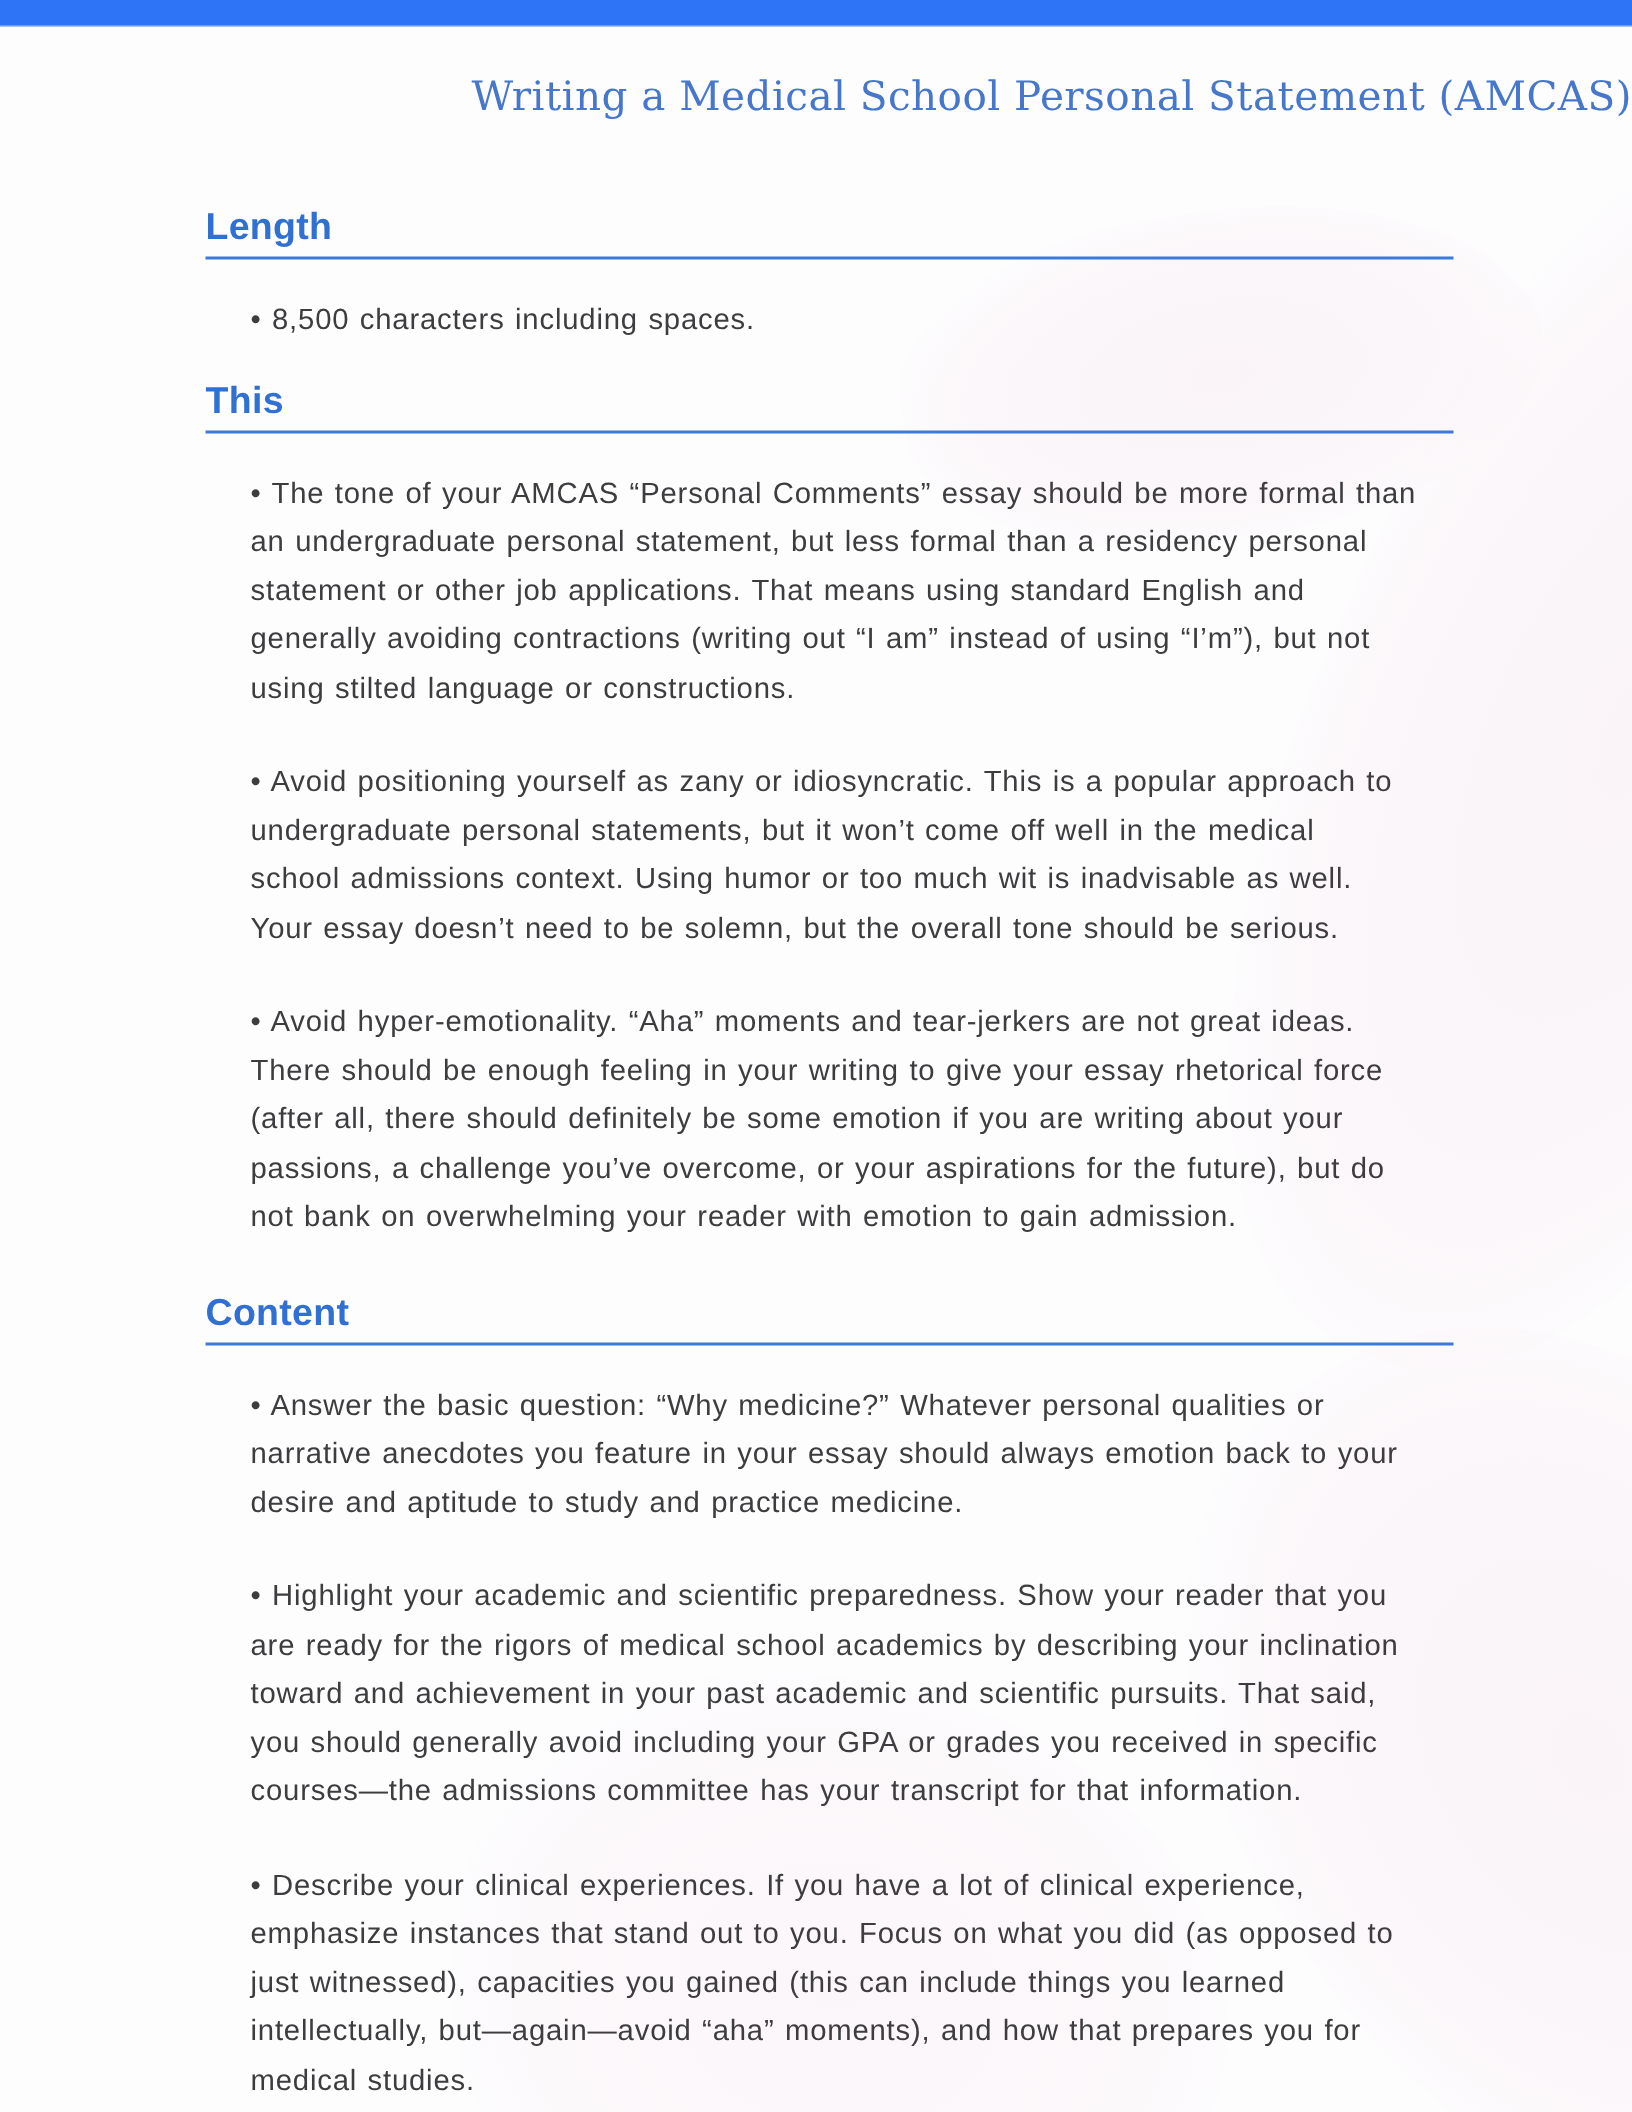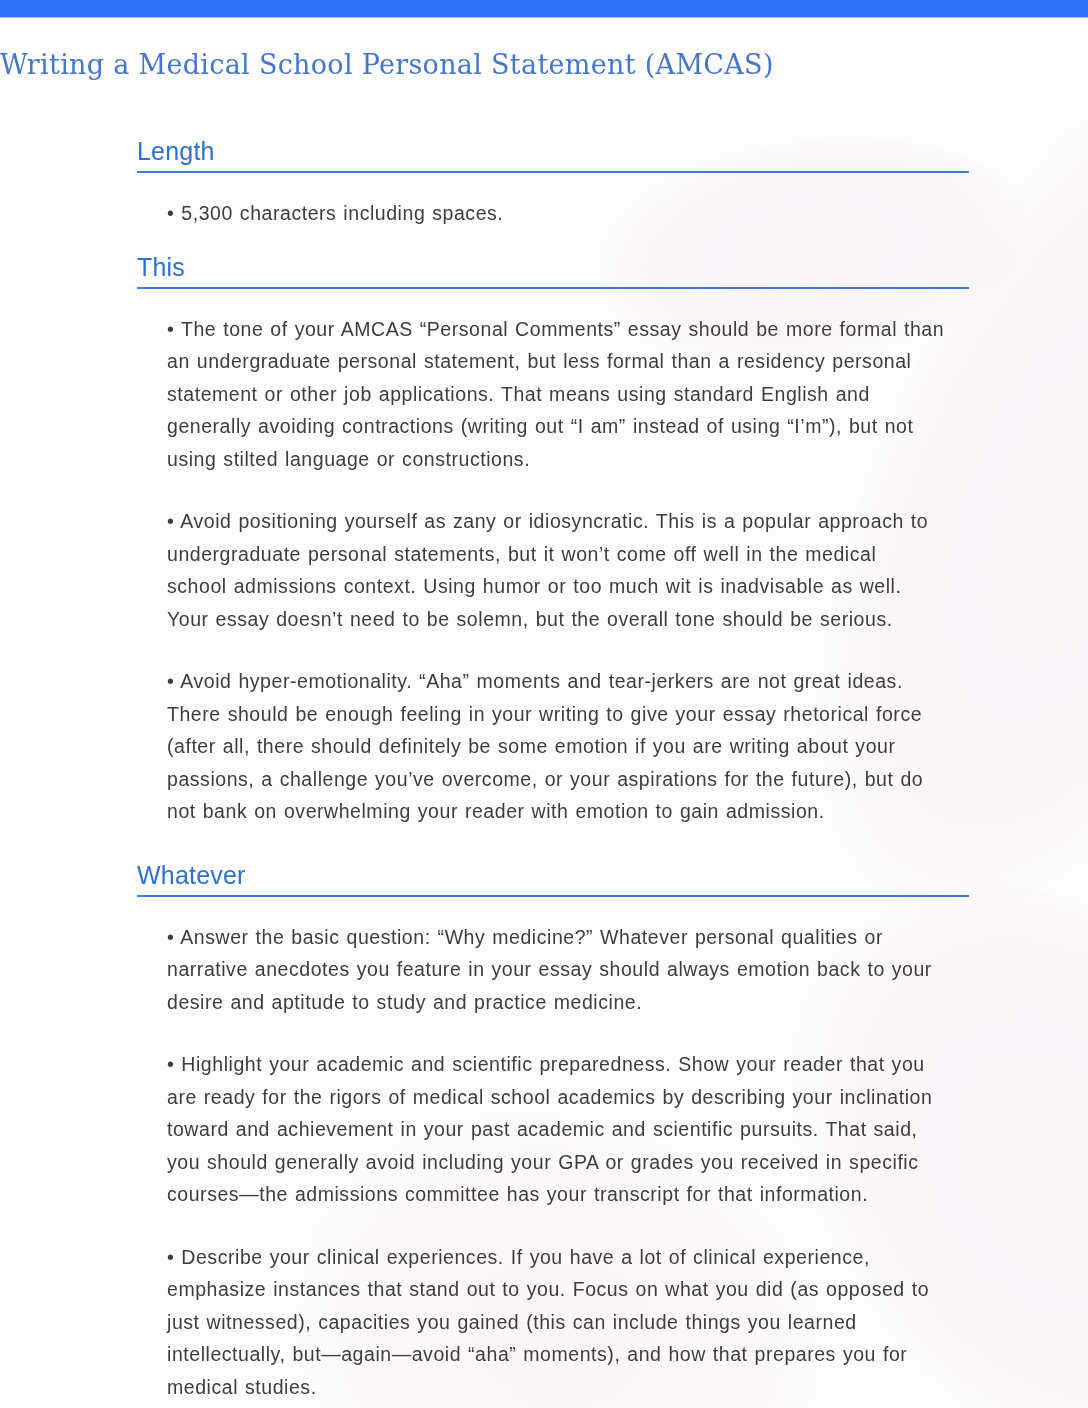--- a/index.html
+++ b/index.html
@@ -38,30 +38,31 @@
   .wm2 { left: 880px; top: 40px;  width: 420px; height: 900px; transform: rotate(24deg); }
   .wm3 { left: 830px; top: 860px; width: 460px; height: 620px; transform: rotate(-32deg); }
   .wm4 { left: 300px; top: 1120px; width: 520px; height: 420px; transform: rotate(8deg); opacity: 0.4; }
 
   .content {
     position: relative;
     z-index: 1;
   }
   .doc-title {
     margin: 30px 0 0 0;
-    text-align: left;
+    text-align: right;
     font-family: "DejaVu Serif", serif;
     font-weight: 400;
     font-size: 27px;
     line-height: 34px;
     letter-spacing: 0.3px;
     color: #4677cb;
+    padding-left: 35px;
   }
   .section h2 {
-    font-weight: 400;
+    font-weight: 700;
     font-size: 25px;
     line-height: 30px;
     letter-spacing: 0.2px;
     color: #2f70d2;
     margin: 0 119px 0 137px;
     padding-bottom: 5px;
     border-bottom: 2px solid #3d7ad8;
   }
   .section-length h2  { margin-top: 54px; }
   .section-tone h2    { margin-top: 22px; }
@@ -89,21 +90,21 @@
   <div class="wm wm3"></div>
   <div class="wm wm4"></div>
 </div>
 
 <div class="content">
 
   <h1 class="doc-title">Writing a Medical School Personal Statement (AMCAS)</h1>
 
   <div class="section section-length">
     <h2>Length</h2>
-    <p class="para">• 5,300 characters including spaces.</p>
+    <p class="para">• 8,500 characters including spaces.</p>
   </div>
 
   <div class="section section-tone">
     <h2>This</h2>
     <p class="para">• The tone of your AMCAS “Personal Comments” essay should be more formal than
 an undergraduate personal statement, but less formal than a residency personal
 statement or other job applications. That means using standard English and
 generally avoiding contractions (writing out “I am” instead of using “I’m”), but not
 using stilted language or constructions.</p>
     <p class="para">• Avoid positioning yourself as zany or idiosyncratic. This is a popular approach to
@@ -111,21 +112,21 @@
 school admissions context. Using humor or too much wit is inadvisable as well.
 Your essay doesn’t need to be solemn, but the overall tone should be serious.</p>
     <p class="para">• Avoid hyper-emotionality. “Aha” moments and tear-jerkers are not great ideas.
 There should be enough feeling in your writing to give your essay rhetorical force
 (after all, there should definitely be some emotion if you are writing about your
 passions, a challenge you’ve overcome, or your aspirations for the future), but do
 not bank on overwhelming your reader with emotion to gain admission.</p>
   </div>
 
   <div class="section section-content">
-    <h2>Whatever</h2>
+    <h2>Content</h2>
     <p class="para">• Answer the basic question: “Why medicine?” Whatever personal qualities or
 narrative anecdotes you feature in your essay should always emotion back to your
 desire and aptitude to study and practice medicine.</p>
     <p class="para">• Highlight your academic and scientific preparedness. Show your reader that you
 are ready for the rigors of medical school academics by describing your inclination
 toward and achievement in your past academic and scientific pursuits. That said,
 you should generally avoid including your GPA or grades you received in specific
 courses—the admissions committee has your transcript for that information.</p>
     <p class="para">• Describe your clinical experiences. If you have a lot of clinical experience,
 emphasize instances that stand out to you. Focus on what you did (as opposed to

